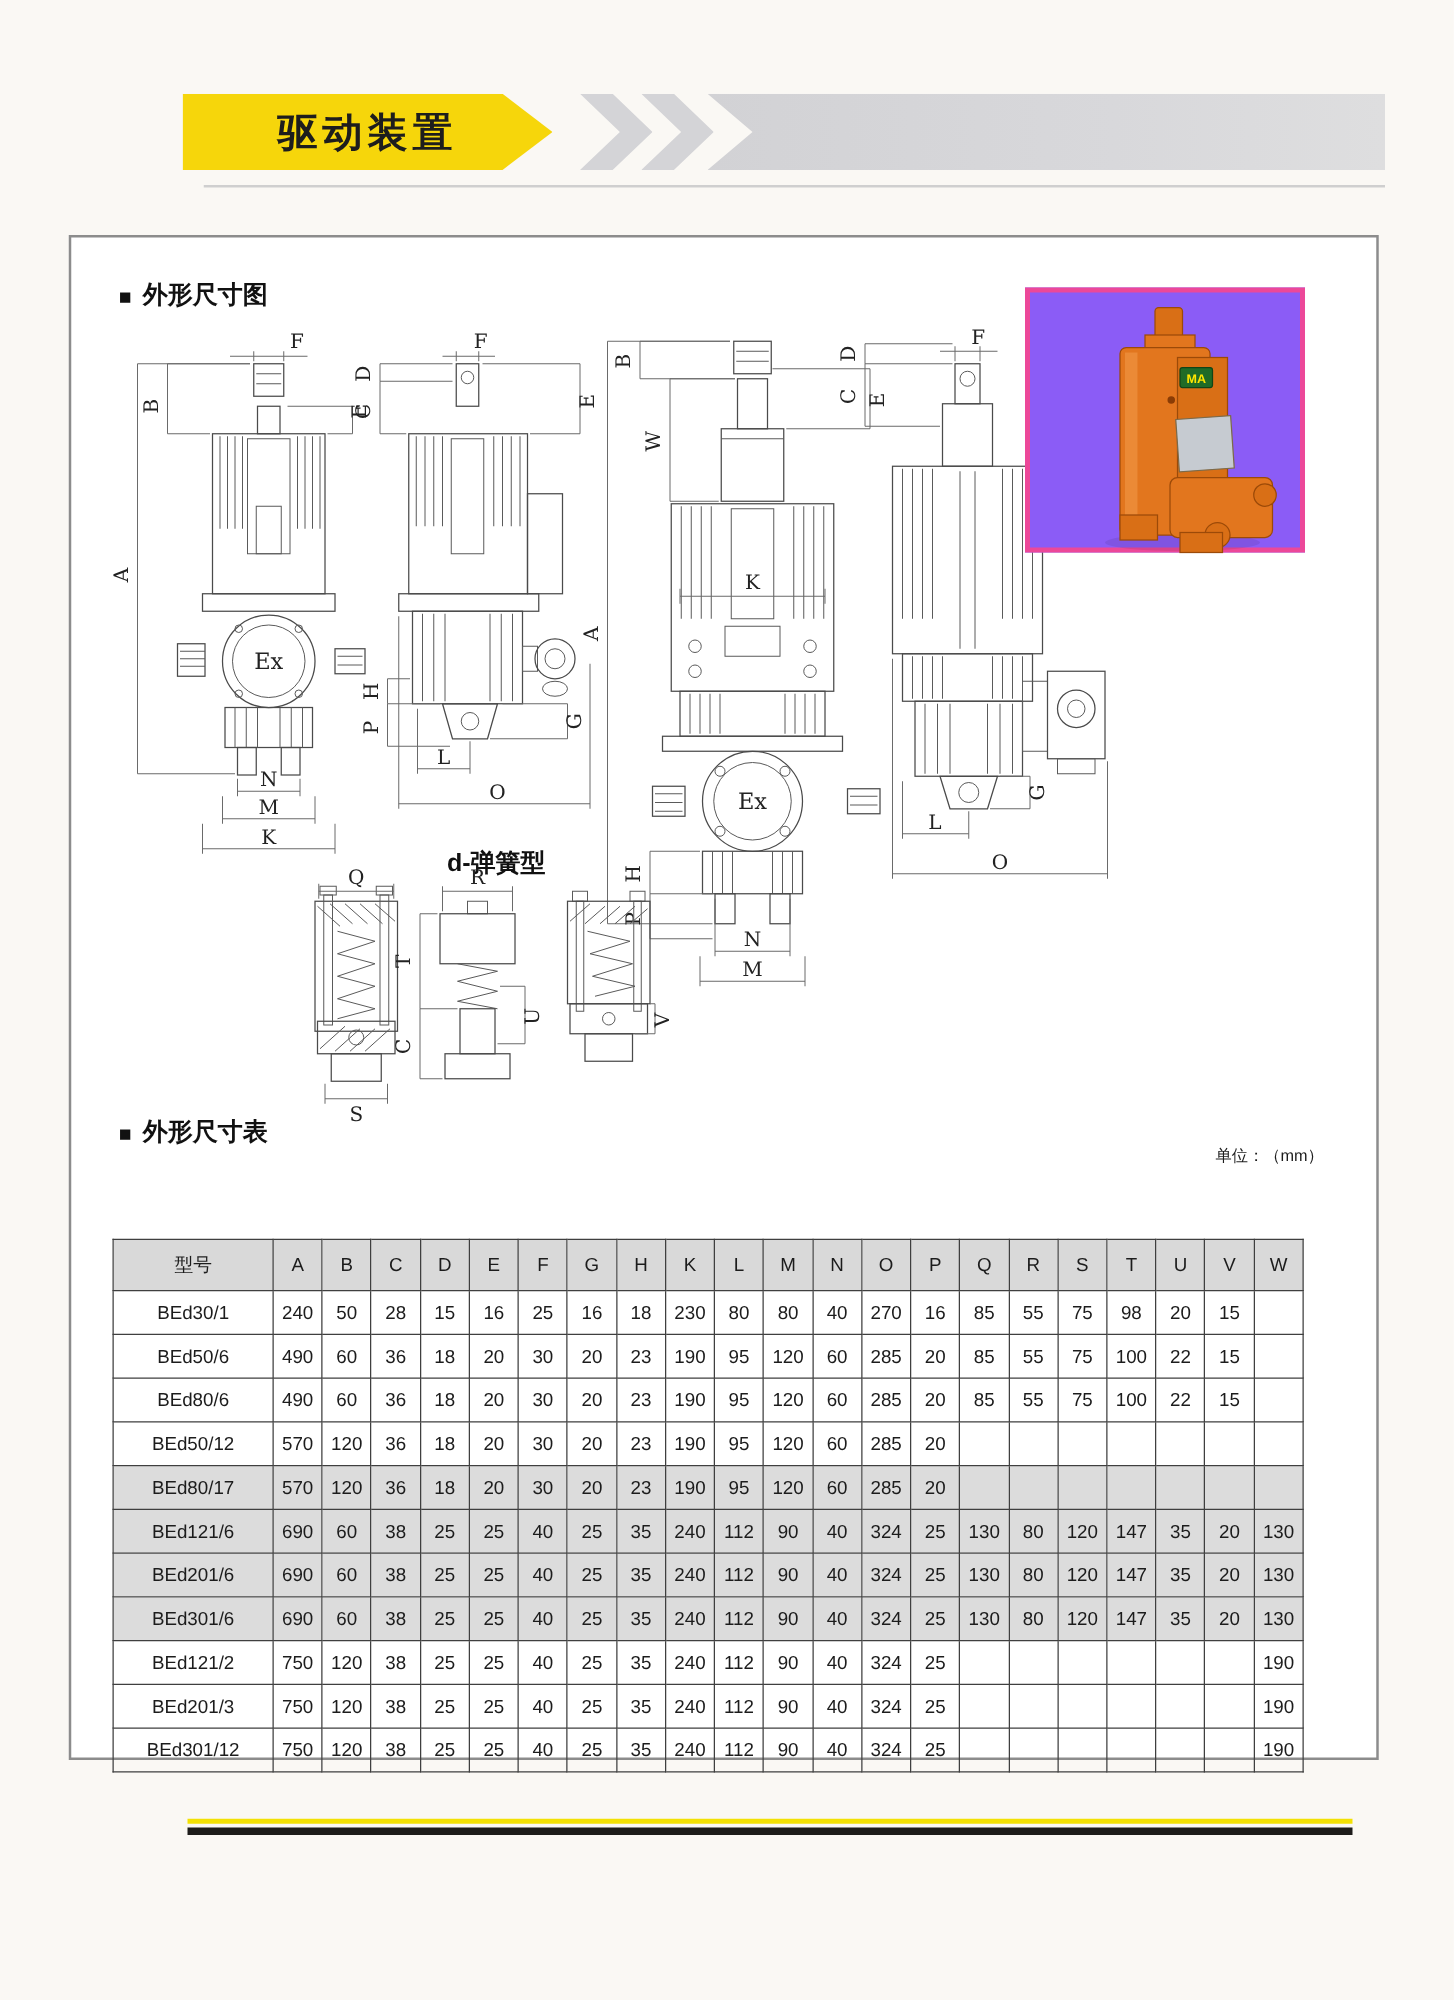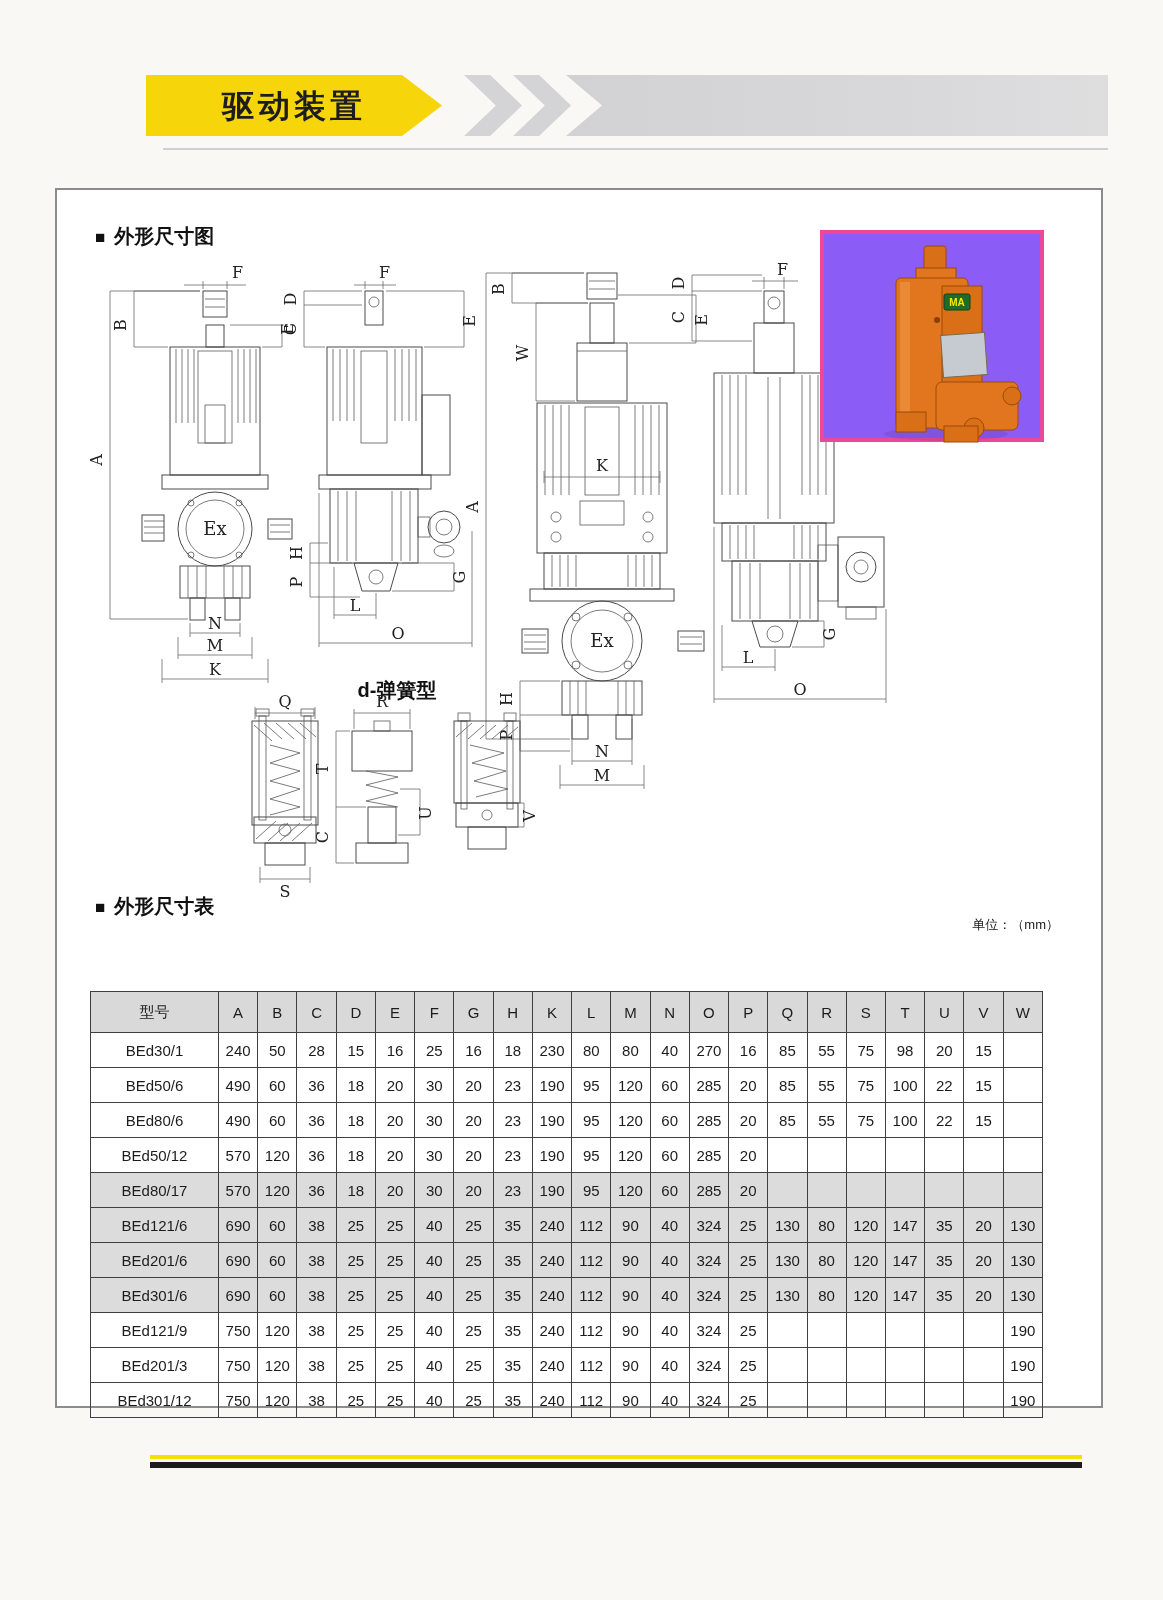--- a/index.html
+++ b/index.html
@@ -548,21 +548,21 @@
             <td>25</td>
             <td>130</td>
             <td>80</td>
             <td>120</td>
             <td>147</td>
             <td>35</td>
             <td>20</td>
             <td>130</td>
           </tr>
           <tr>
-            <td class="model">BEd121/9</td>
+            <td class="model">BEd121/2</td>
             <td>750</td>
             <td>120</td>
             <td>38</td>
             <td>25</td>
             <td>25</td>
             <td>40</td>
             <td>25</td>
             <td>35</td>
             <td>240</td>
             <td>112</td>

